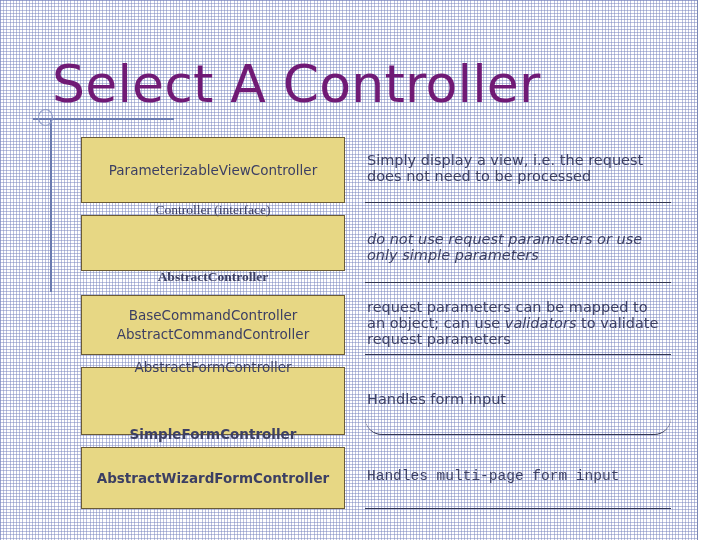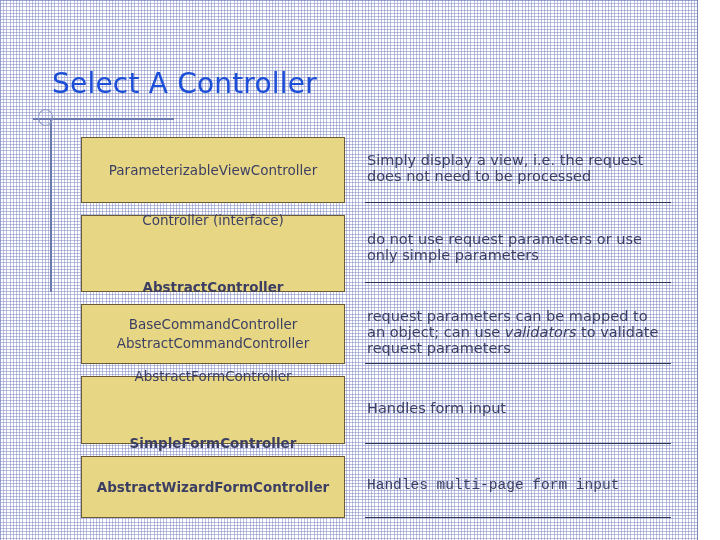--- a/index.html
+++ b/index.html
@@ -80,23 +80,23 @@
     width: 1.4px;
     height: 540px;
     background: #7b88b5;
   }
 
   
   #title {
     position: absolute;
     left: 52px;
     top: 61px;
-    font-size: 28px;
+    font-size: 52px;
     line-height: 46px;
-    color: #1d4ed8;
+    color: #701a75;
     letter-spacing: 0.2px;
     white-space: nowrap;
     font-weight: 400;
   }
 
   
   #deco-hline {
     position: absolute;
     left: 33px;
     top: 118px;
@@ -168,26 +168,26 @@
     padding: 2px 2px 6px 2px;
   }
   .cell-right .txt { display: block; }
   .cell-right i { font-style: italic; }
 
   .row-gap { height: 12px; }
 
   
   .row.r1 .cell-left { height: 66px; }
   .row.r1 .cell-right { height: 66px; }
-  .row.r2 .cell-left { height: 77px; }
-  .row.r2 .cell-right { height: 68px; }
+  .row.r2 .cell-left { height: 56px; font-family: Liberation Serif, serif; }
+  .row.r2 .cell-right { height: 68px; font-style: italic; }
   .row.r3 .cell-left { height: 60px; }
   .row.r3 .cell-right { height: 60px; }
   .row.r4 .cell-left { height: 68px; }
-  .row.r4 .cell-right { height: 68px; }
+  .row.r4 .cell-right { height: 68px; border-radius: 17px; }
   .row.r5 .cell-left { height: 62px; font-weight: bold; }
   .row.r5 .cell-right { height: 62px; font-family: Liberation Mono, monospace; }
 </style>
 </head>
 <body>
 
 <div id="slide">
 
   <div id="grid-background"></div>
   <div id="grid-v"></div>

